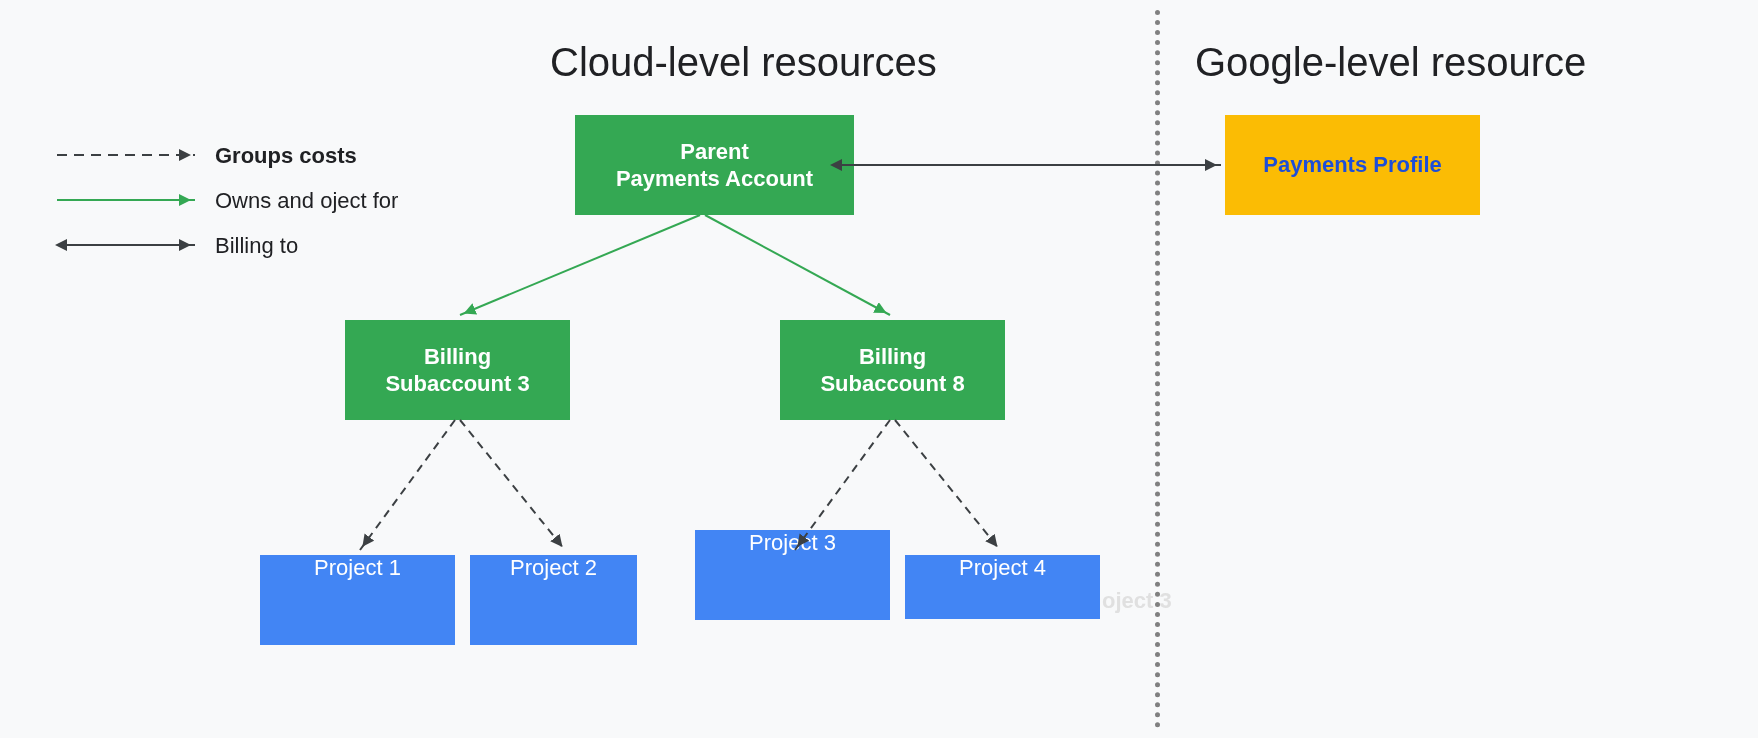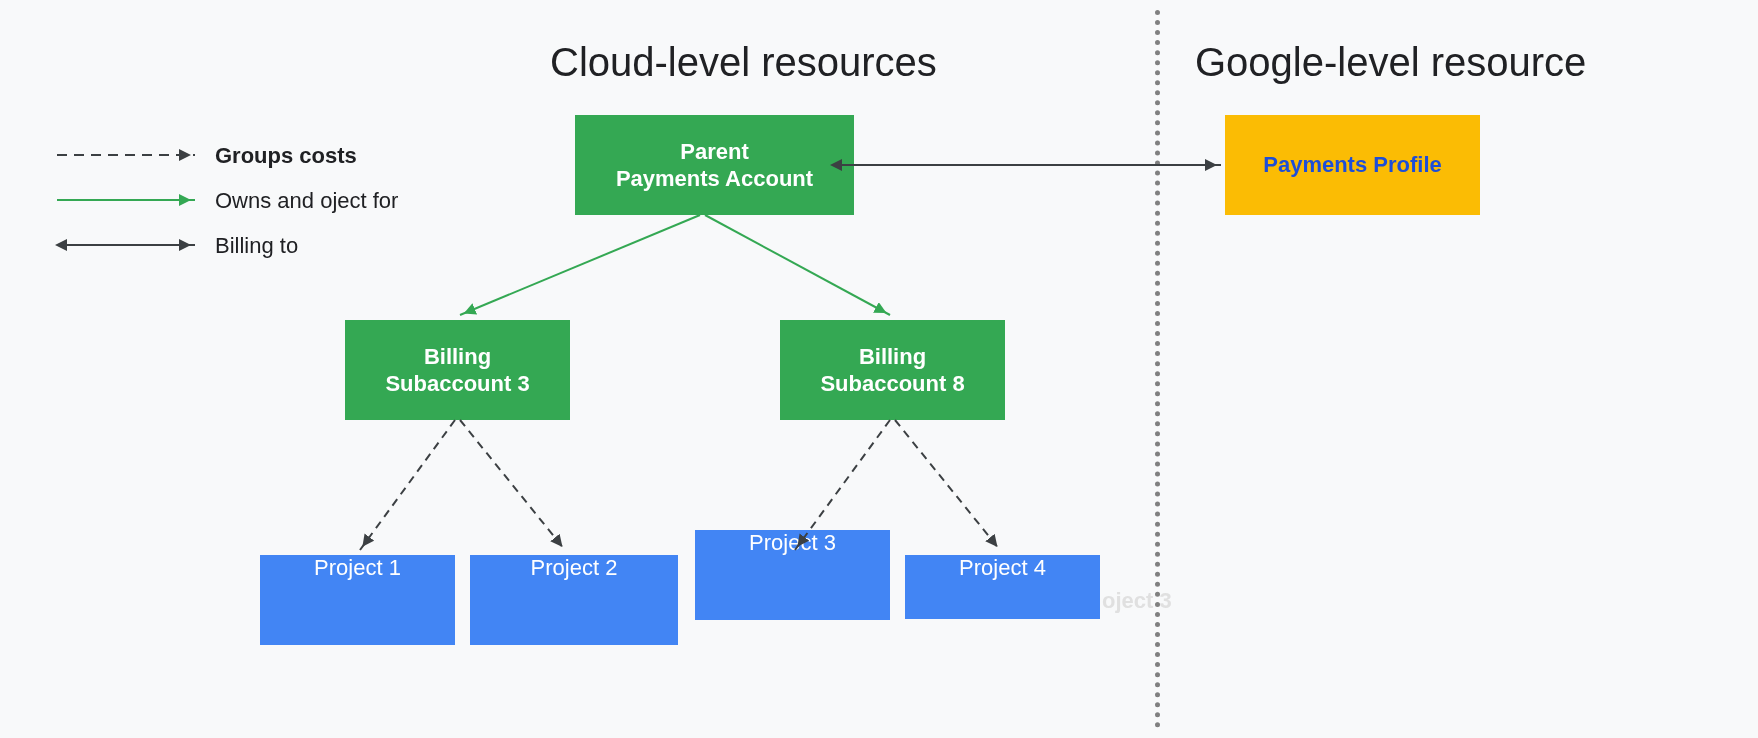--- a/index.html
+++ b/index.html
@@ -91,21 +91,21 @@
 </div>
 
 <div class="box-green" style="left:780px; top:320px; width:225px; height:100px;">
   <span>Billing</span>
   <span>Subaccount 8</span>
 </div>
 
 <div class="box-blue" style="left:260px; top:555px; width:195px; height:90px;">
   <span>Project 1</span>
 </div>
-<div class="box-blue" style="left:470px; top:555px; width:208px; height:90px;">
+<div class="box-blue" style="left:470px; top:555px; width:167px; height:90px;">
   <span>Project 2</span>
 </div>
 <div class="box-blue" style="left:695px; top:530px; width:195px; height:90px;">
   <span>Project 3</span>
 </div>
 <div class="box-blue" style="left:905px; top:555px; width:195px; height:64px;">
   <span>Project 4</span>
 </div>
 
 <div class="ghost-text" style="left:1102px; top:588px;">oject 3</div>

